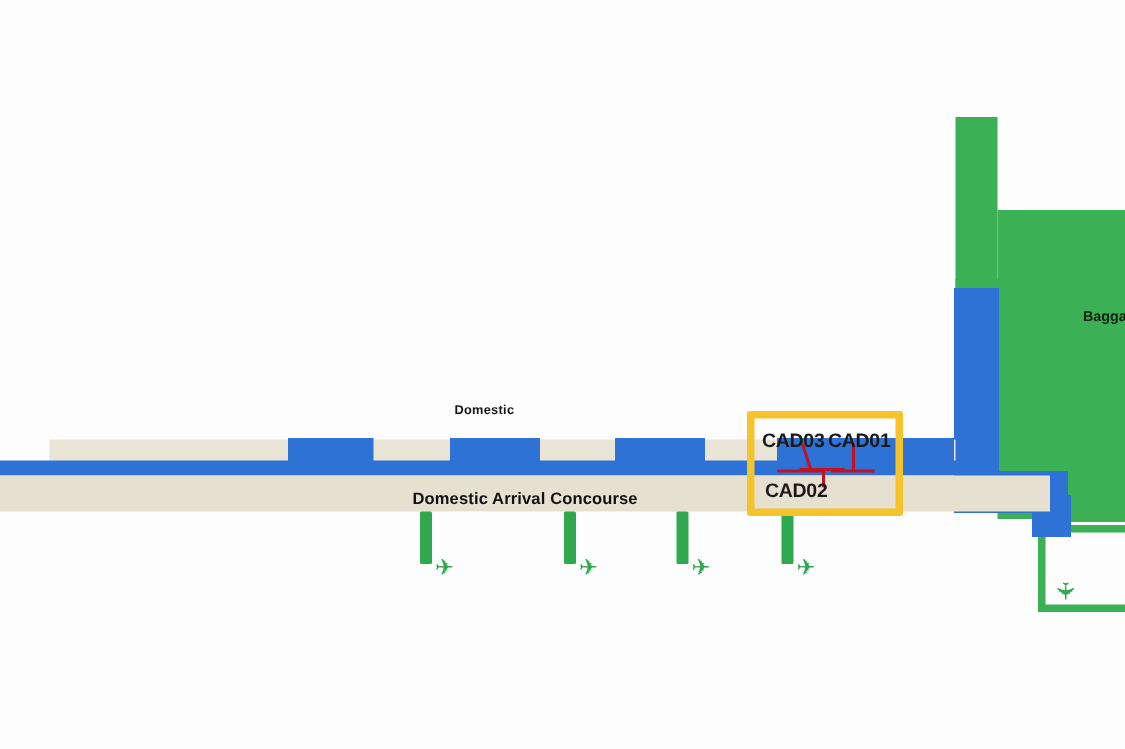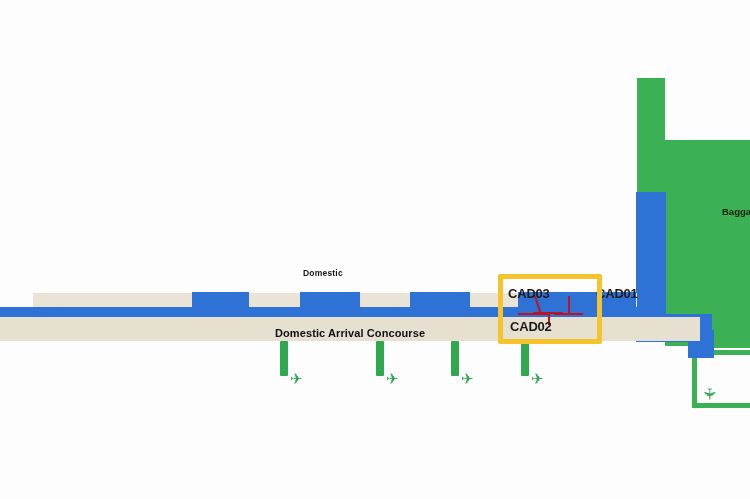--- a/index.html
+++ b/index.html
@@ -185,18 +185,18 @@
   <div class="leader-diag" style="left:534px; top:296px; height:18px; transform:rotate(-18deg);"></div>
   <div class="leader leader-h" style="left:518px; top:313px; width:30px;"></div>
 
   <div class="leader leader-v" style="left:568px; top:296px; height:18px;"></div>
   <div class="leader leader-h" style="left:554px; top:313px; width:29px;"></div>
 
   <div class="leader leader-v" style="left:548px; top:313px; height:12px;"></div>
   <div class="leader leader-h" style="left:533px; top:312px; width:30px;"></div>
 
   <div class="cad-label" style="left:508px; top:286px;">CAD03</div>
-  <div class="cad-label" style="left:552px; top:286px;margin-left:44px;">CAD01</div>
+  <div class="cad-label" style="left:552px; top:286px;">CAD01</div>
   <div class="cad-label" style="left:510px; top:319px;">CAD02</div>
 
   <div id="highlight-box"></div>
 
 </div>
 
 </body></html>

